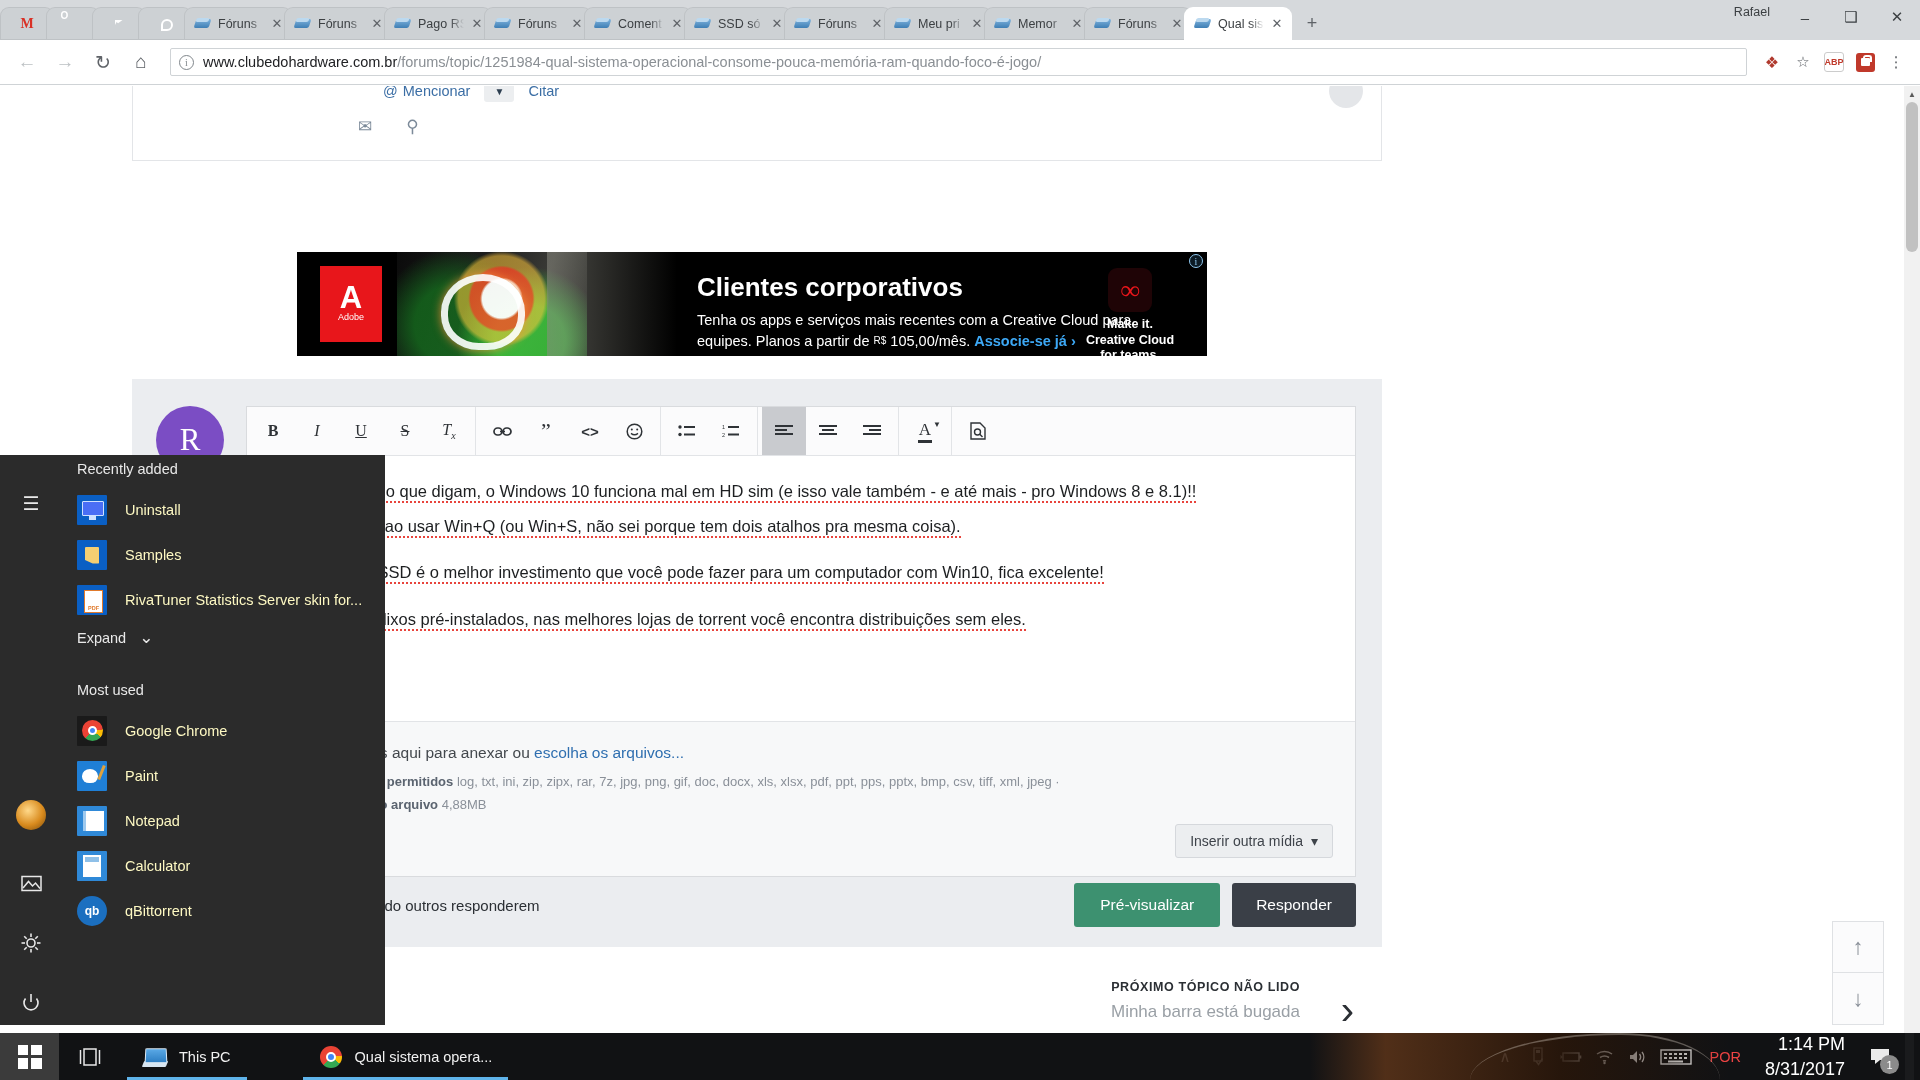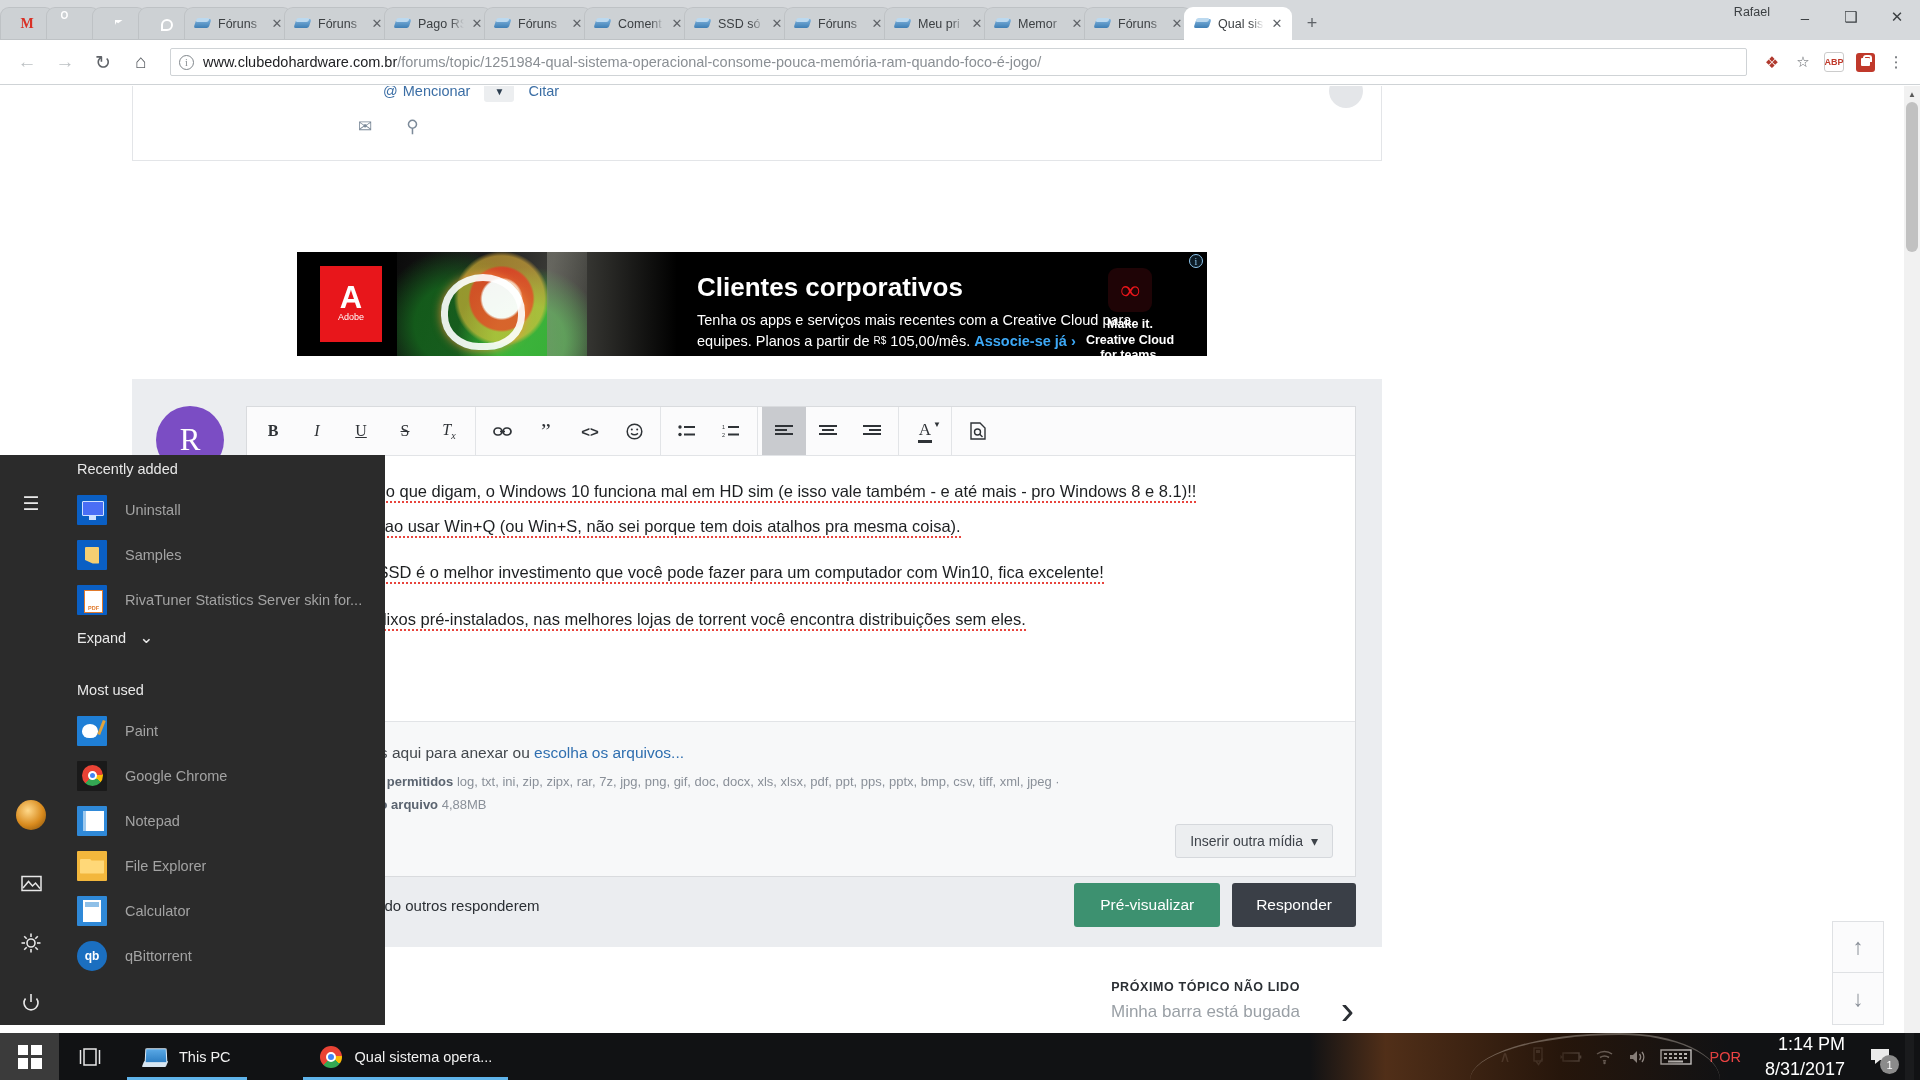--- a/index.html
+++ b/index.html
@@ -296,21 +296,21 @@
   .sm-settings { position:absolute; left:0; top:458px; }
   .sm-power { position:absolute; left:0; top:518px; }
   .sm-avatar {
     width:30px;height:30px;border-radius:50%;
     background:radial-gradient(circle at 40% 35%, #ffd98a, #d98b1e 55%, #7a4a0b);
   }
   .sm-list { position:absolute; left:62px; top:0; right:0; bottom:0; }
   .sm-section { font-size:14.5px; color:#e9e9e9; padding:6px 0 10px 15px; }
   .sm-item { display:flex; align-items:center; height:45px; padding-left:15px; gap:18px; }
   .sm-icon { width:30px;height:30px; flex:0 0 auto; position:relative; border-radius:1px; }
-  .sm-label { font-size:14.5px; color:#a3a3a3; white-space:nowrap; overflow:hidden; }
+  .sm-label { font-size:14.5px; color:#fef9c3; white-space:nowrap; overflow:hidden; }
   .sm-expand { display:flex;align-items:center;gap:13px; padding:8px 0 8px 15px; font-size:14.5px; color:#e9e9e9; }
   .sm-gap { height:22px; }
 
   .ic-uninstall { background:#0a5fc4; }
   .ic-uninstall::after{content:"";position:absolute;left:5px;top:6px;width:20px;height:13px;
     background:#4a6ef5;border:1.5px solid #cfe1ff;border-radius:1px;}
   .ic-uninstall::before{content:"";position:absolute;left:12px;top:20px;width:7px;height:5px;background:#cfe1ff;z-index:2;}
   .ic-samples { background:#0a5fc4; }
   .ic-samples::after{content:"";position:absolute;left:8px;top:7px;width:14px;height:17px;
     background:#f5cf72; border-radius:1px; clip-path:polygon(0 0,100% 0,100% 100%,55% 100%,0 80%);}
@@ -752,36 +752,32 @@
 
     <div class="sm-expand">
       <span>Expand</span>
       <span style="font-size:17px;line-height:0.5">⌄</span>
     </div>
 
     <div class="sm-gap"></div>
     <div class="sm-section">Most used</div>
 
     <div class="sm-item">
-      <span class="sm-icon ic-paint"></span>
-      <span class="sm-label">Paint</span>
-    </div>
-    <div class="sm-item">
       <span class="sm-icon ic-chrome">
           <span class="chromecircle"></span>
         </span>
       <span class="sm-label">Google Chrome</span>
     </div>
     <div class="sm-item">
+      <span class="sm-icon ic-paint"></span>
+      <span class="sm-label">Paint</span>
+    </div>
+    <div class="sm-item">
       <span class="sm-icon ic-notepad"></span>
       <span class="sm-label">Notepad</span>
-    </div>
-    <div class="sm-item">
-      <span class="sm-icon ic-explorer"></span>
-      <span class="sm-label">File Explorer</span>
     </div>
     <div class="sm-item">
       <span class="sm-icon ic-calc"></span>
       <span class="sm-label">Calculator</span>
     </div>
     <div class="sm-item">
       <span class="sm-icon ic-qbit"></span>
       <span class="sm-label">qBittorrent</span>
     </div>
   </div>

